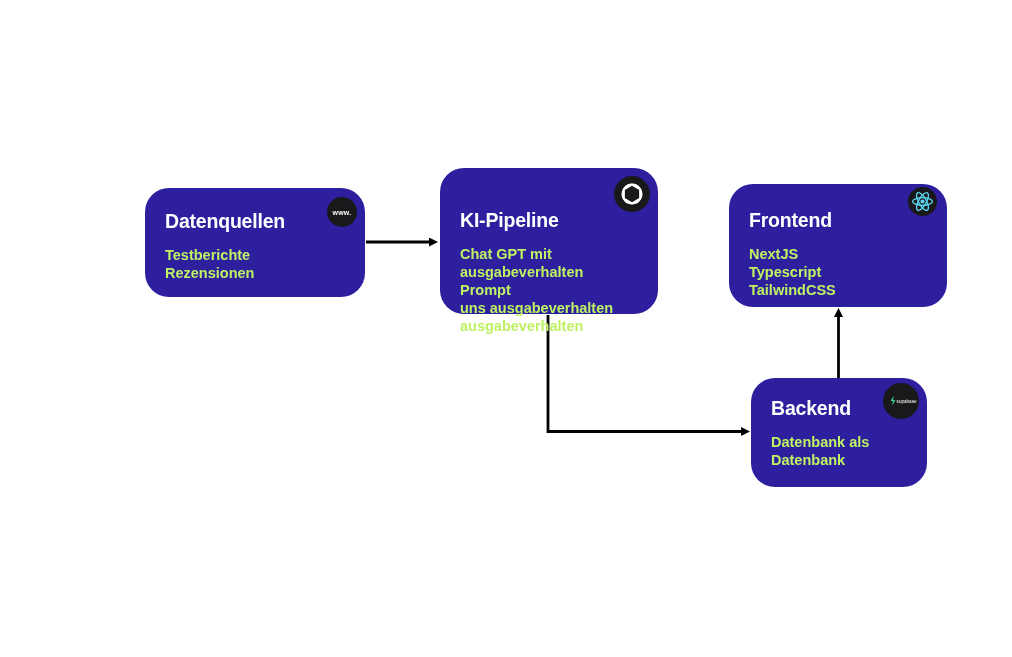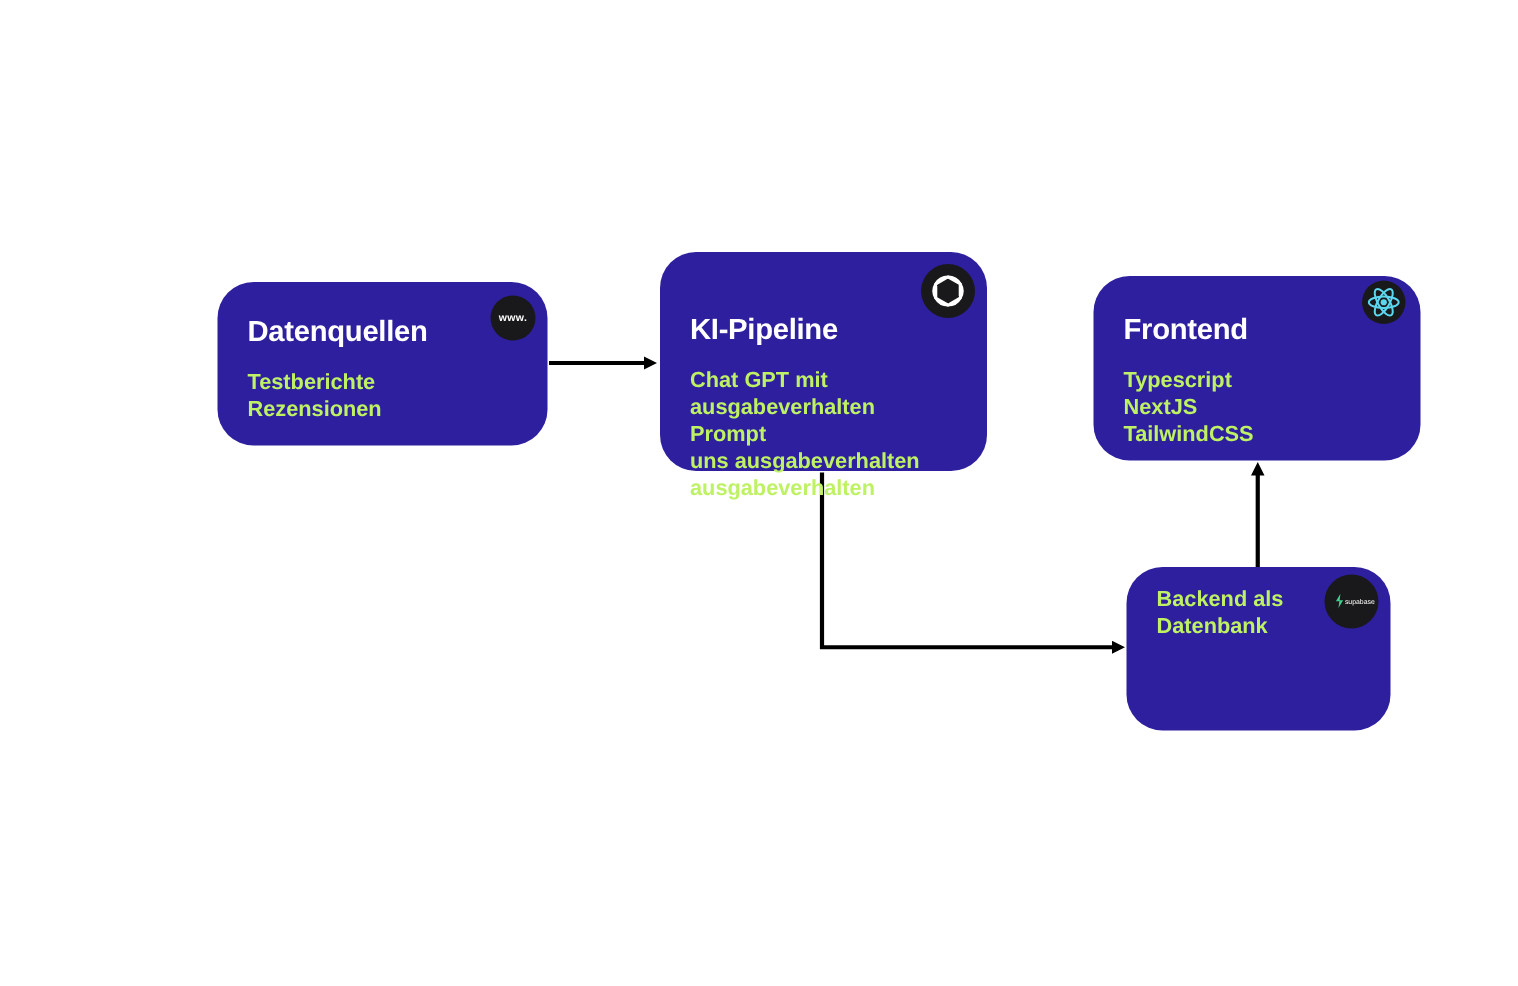--- a/index.html
+++ b/index.html
@@ -105,32 +105,33 @@
         <g stroke="#5bd7f0" stroke-width="1.3" fill="none">
           <ellipse cx="14" cy="14" rx="9.6" ry="3.7"></ellipse>
           <ellipse cx="14" cy="14" rx="9.6" ry="3.7" transform="rotate(60 14 14)"></ellipse>
           <ellipse cx="14" cy="14" rx="9.6" ry="3.7" transform="rotate(120 14 14)"></ellipse>
         </g>
         <circle cx="14" cy="14" r="2" fill="#5bd7f0"></circle>
       </svg>
     </div>
     <div class="node-title">Frontend</div>
     <div class="node-body">
+      <div>NextJS</div>
       <div>Typescript</div>
-      <div>NextJS</div>
       <div>TailwindCSS</div>
     </div>
   </div>
 
   <div class="node" id="node-backend">
     <div class="badge" id="badge-supabase">
       <svg width="36" height="36" viewBox="0 0 36 36">
         <polygon points="10.6,12.8 7.6,17.9 9.9,17.9 9.3,22.4 12.4,17.1 10.1,17.1" fill="#3ecf8e"></polygon>
         <text x="13.6" y="19.6" font-size="4.6" fill="#ffffff" font-family="Liberation Sans, DejaVu Sans, sans-serif">supabase</text>
       </svg>
     </div>
+    <div class="node-title">Backend</div>
     <div class="node-body">
-      <div>Backend als</div>
+      <div>Datenbank als</div>
       <div>Datenbank</div>
     </div>
   </div>
 
 </div>
 
 </body></html>

